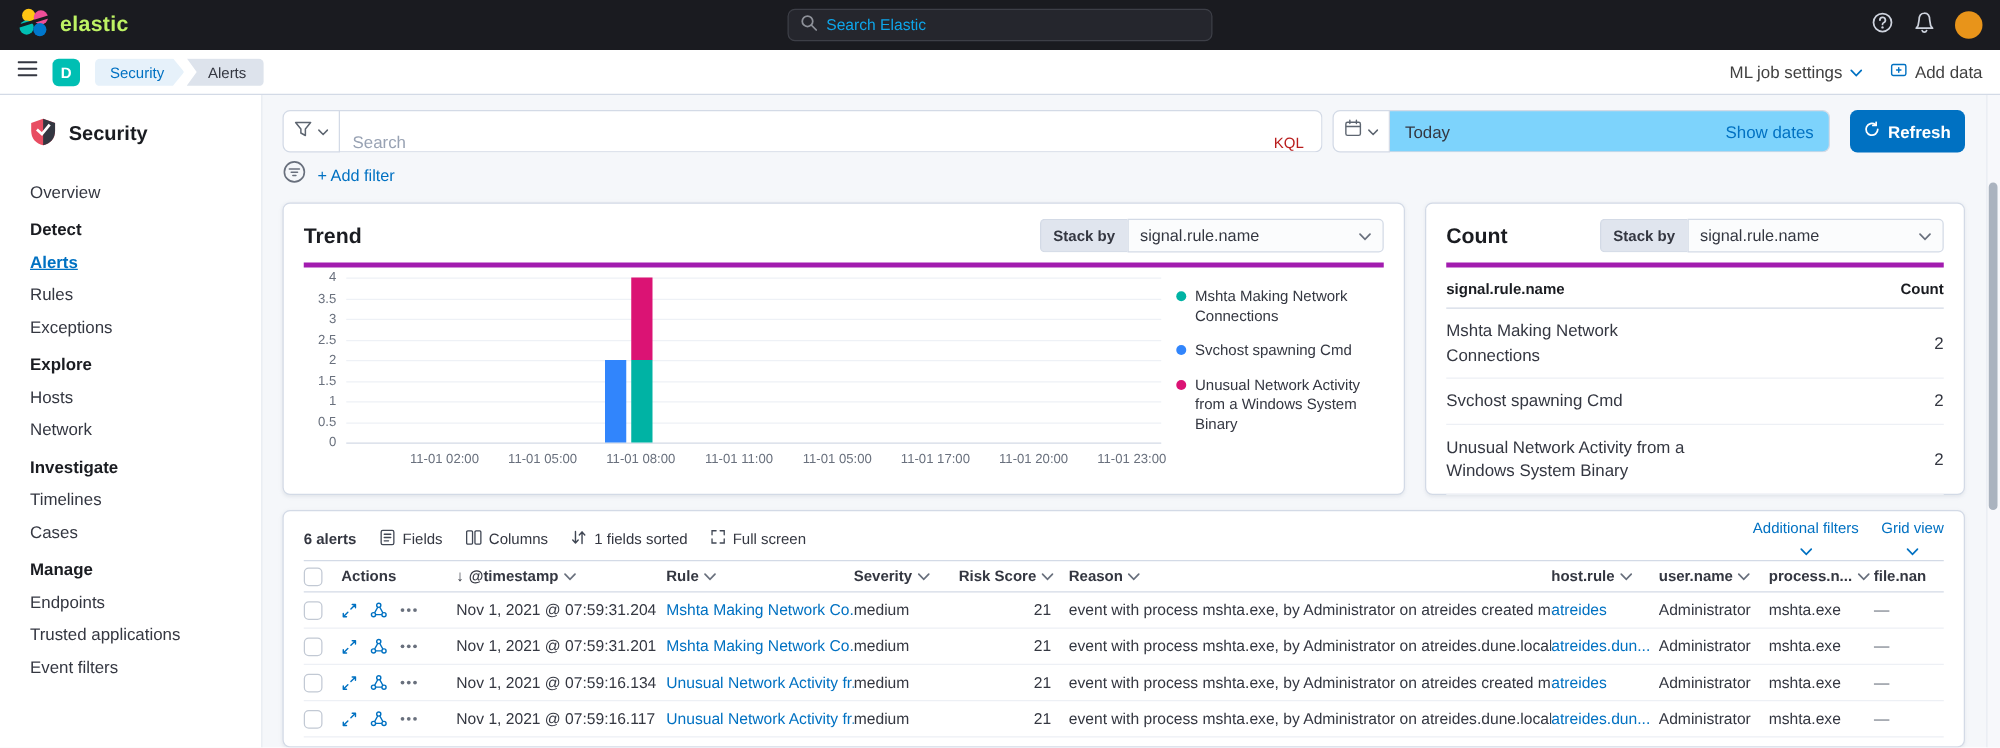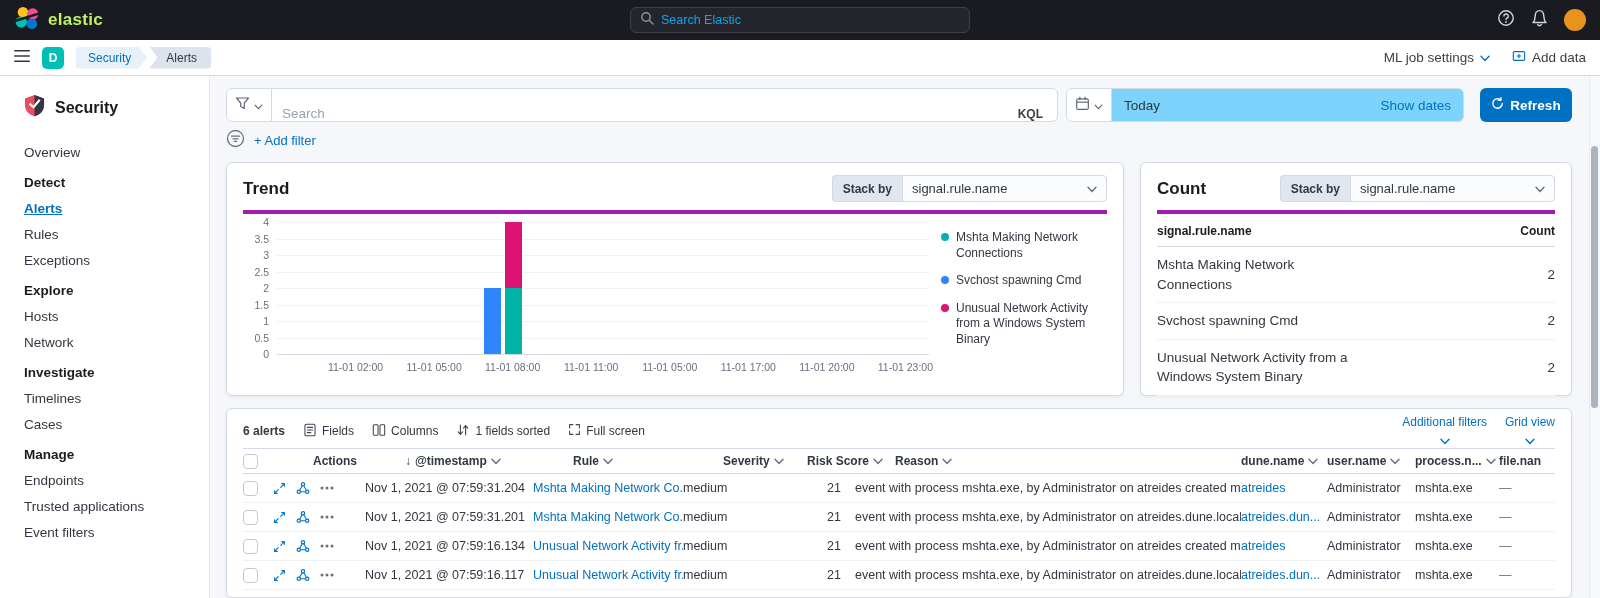--- a/index.html
+++ b/index.html
@@ -45,21 +45,21 @@
 
   .main { flex:1; min-width:0; padding:12px 28px 0 16px; }
 
   
   .query-row { display:flex; align-items:stretch; height:34px; }
   .sq-btn { width:46px; background:#fff; border:1px solid #d3dae6; border-radius:6px 0 0 6px;
     display:flex; align-items:center; justify-content:center; gap:4px; flex-shrink:0; }
   .search-box { flex:1; min-width:0; background:#fff; border:1px solid #d3dae6; border-left:none;
     border-radius:0 6px 6px 0; display:flex; align-items:flex-end; padding:0 10px; }
   .search-ph { color:#98a2b3; font-size:13.5px; flex:1; }
-  .kql { color:#404040; font-size:12px; font-weight:700; padding:0 4px; }
+  .kql { color:#b91c1c; font-size:12px; font-weight:400; padding:0 4px; }
   .date-group { display:flex; margin-left:8px; flex-shrink:0; }
   .date-icon-btn { width:46px; background:#fff; border:1px solid #d3dae6; border-radius:6px 0 0 6px;
     display:flex; align-items:center; justify-content:center; gap:4px; }
   .date-field { width:352px; background:#7dd3fc; border:1px solid #d3dae6; border-left:none;
     border-radius:0 6px 6px 0; display:flex; align-items:center; justify-content:space-between;
     padding:0 12px; }
   .date-value { font-size:13.5px; color:#343741; }
   .show-dates { font-size:13.5px; color:#0071c2; }
   .refresh-btn { margin-left:16px; width:92px; flex-shrink:0; background:#0071c2; border:none;
     border-radius:6px; color:#fff; font-size:13.5px; font-weight:600; display:flex; align-items:center;
@@ -432,21 +432,21 @@
                     <path d="M1 1.3 L5 5.4 L9 1.3" fill="none" stroke="#0071c2" stroke-width="1.4" stroke-linecap="round"></path>
                   </svg></span>
             </span>
           </span>
         </div>
 
         <div class="thead" data-interactable="false">
           <div class="cb-cell" data-interactable="false">
               <span class="checkbox" data-interactable="true"></span>
             </div>
-        <div class="th" data-interactable="true" style="width: 92px; margin-left: 40px;">
+        <div class="th" data-interactable="true" style="width: 92px;">
               <span>Actions</span>
             </div>
             <div class="th" data-interactable="true" style="width: 168px;">
               <span class="sort-arrow" data-interactable="false">↓</span>
               <span>@timestamp</span>
               <span data-interactable="false"><svg width="10" height="7" viewBox="0 0 10 7">
                   <path d="M1 1.3 L5 5.4 L9 1.3" fill="none" stroke="#69707d" stroke-width="1.4" stroke-linecap="round"></path>
                 </svg></span>
             </div>
             <div class="th" data-interactable="true" style="width: 150px;">
@@ -467,21 +467,21 @@
                   <path d="M1 1.3 L5 5.4 L9 1.3" fill="none" stroke="#69707d" stroke-width="1.4" stroke-linecap="round"></path>
                 </svg></span>
             </div>
             <div class="th flexcell" data-interactable="true">
               <span>Reason</span>
               <span data-interactable="false"><svg width="10" height="7" viewBox="0 0 10 7">
                   <path d="M1 1.3 L5 5.4 L9 1.3" fill="none" stroke="#69707d" stroke-width="1.4" stroke-linecap="round"></path>
                 </svg></span>
             </div>
             <div class="th" data-interactable="true" style="width: 86px;">
-              <span>dune.name</span>
+              <span>host.rule</span>
               <span data-interactable="false"><svg width="10" height="7" viewBox="0 0 10 7">
                   <path d="M1 1.3 L5 5.4 L9 1.3" fill="none" stroke="#69707d" stroke-width="1.4" stroke-linecap="round"></path>
                 </svg></span>
             </div>
             <div class="th" data-interactable="true" style="width: 88px;">
               <span>user.name</span>
               <span data-interactable="false"><svg width="10" height="7" viewBox="0 0 10 7">
                   <path d="M1 1.3 L5 5.4 L9 1.3" fill="none" stroke="#69707d" stroke-width="1.4" stroke-linecap="round"></path>
                 </svg></span>
             </div>

